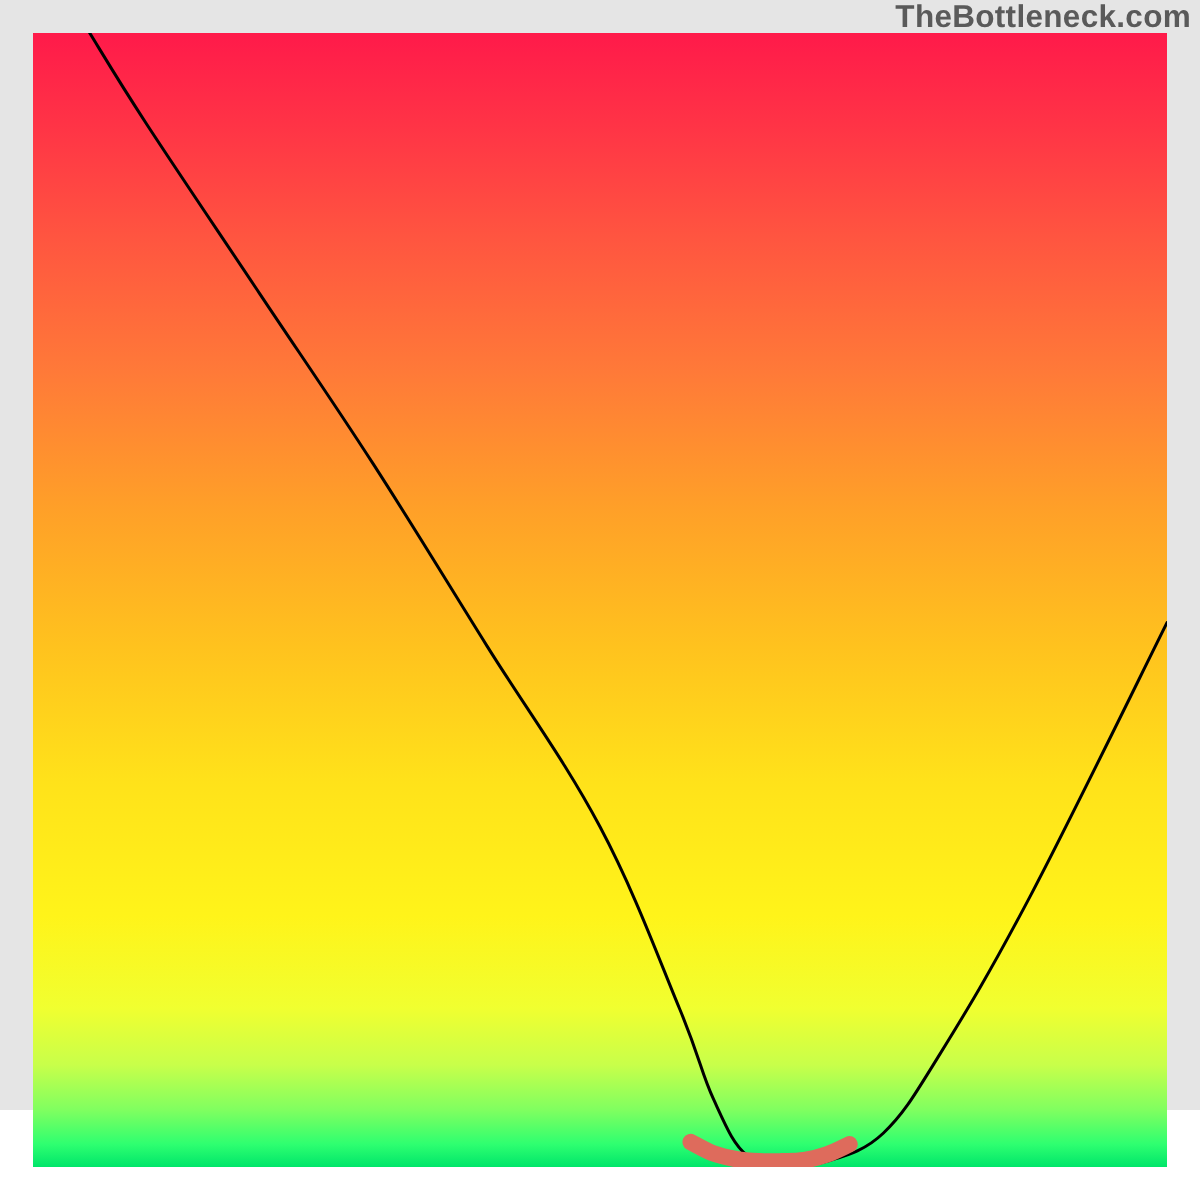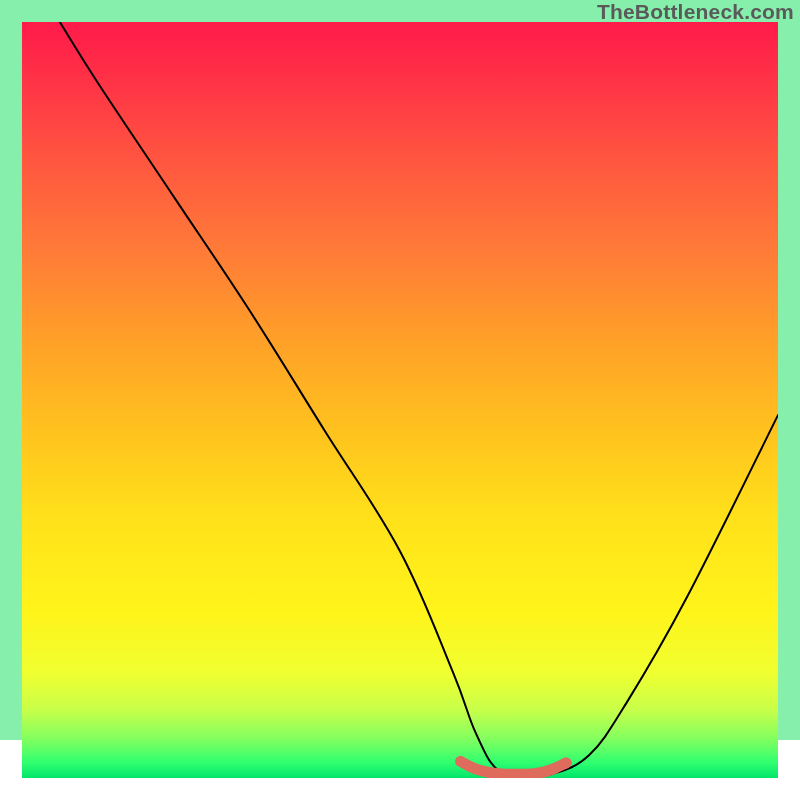--- a/index.html
+++ b/index.html
@@ -1,21 +1,21 @@
 <!DOCTYPE html>
 <html><head>
 <meta charset="utf-8">
 <style>
   * { margin: 0; padding: 0; box-sizing: border-box; }
   html, body { width: 800px; height: 800px; overflow: hidden; }
   .frame {
     position: relative;
     width: 800px;
     height: 740px;
-    background: #86efac;
+    background: #e5e5e5;
   }
   .plot-area {
     position: absolute;
     left: 22px;
     top: 22px;
     width: 756px;
     height: 756px;
     background: linear-gradient(to bottom,
       #ff1a4a 0%,
       #ff3346 8%,

